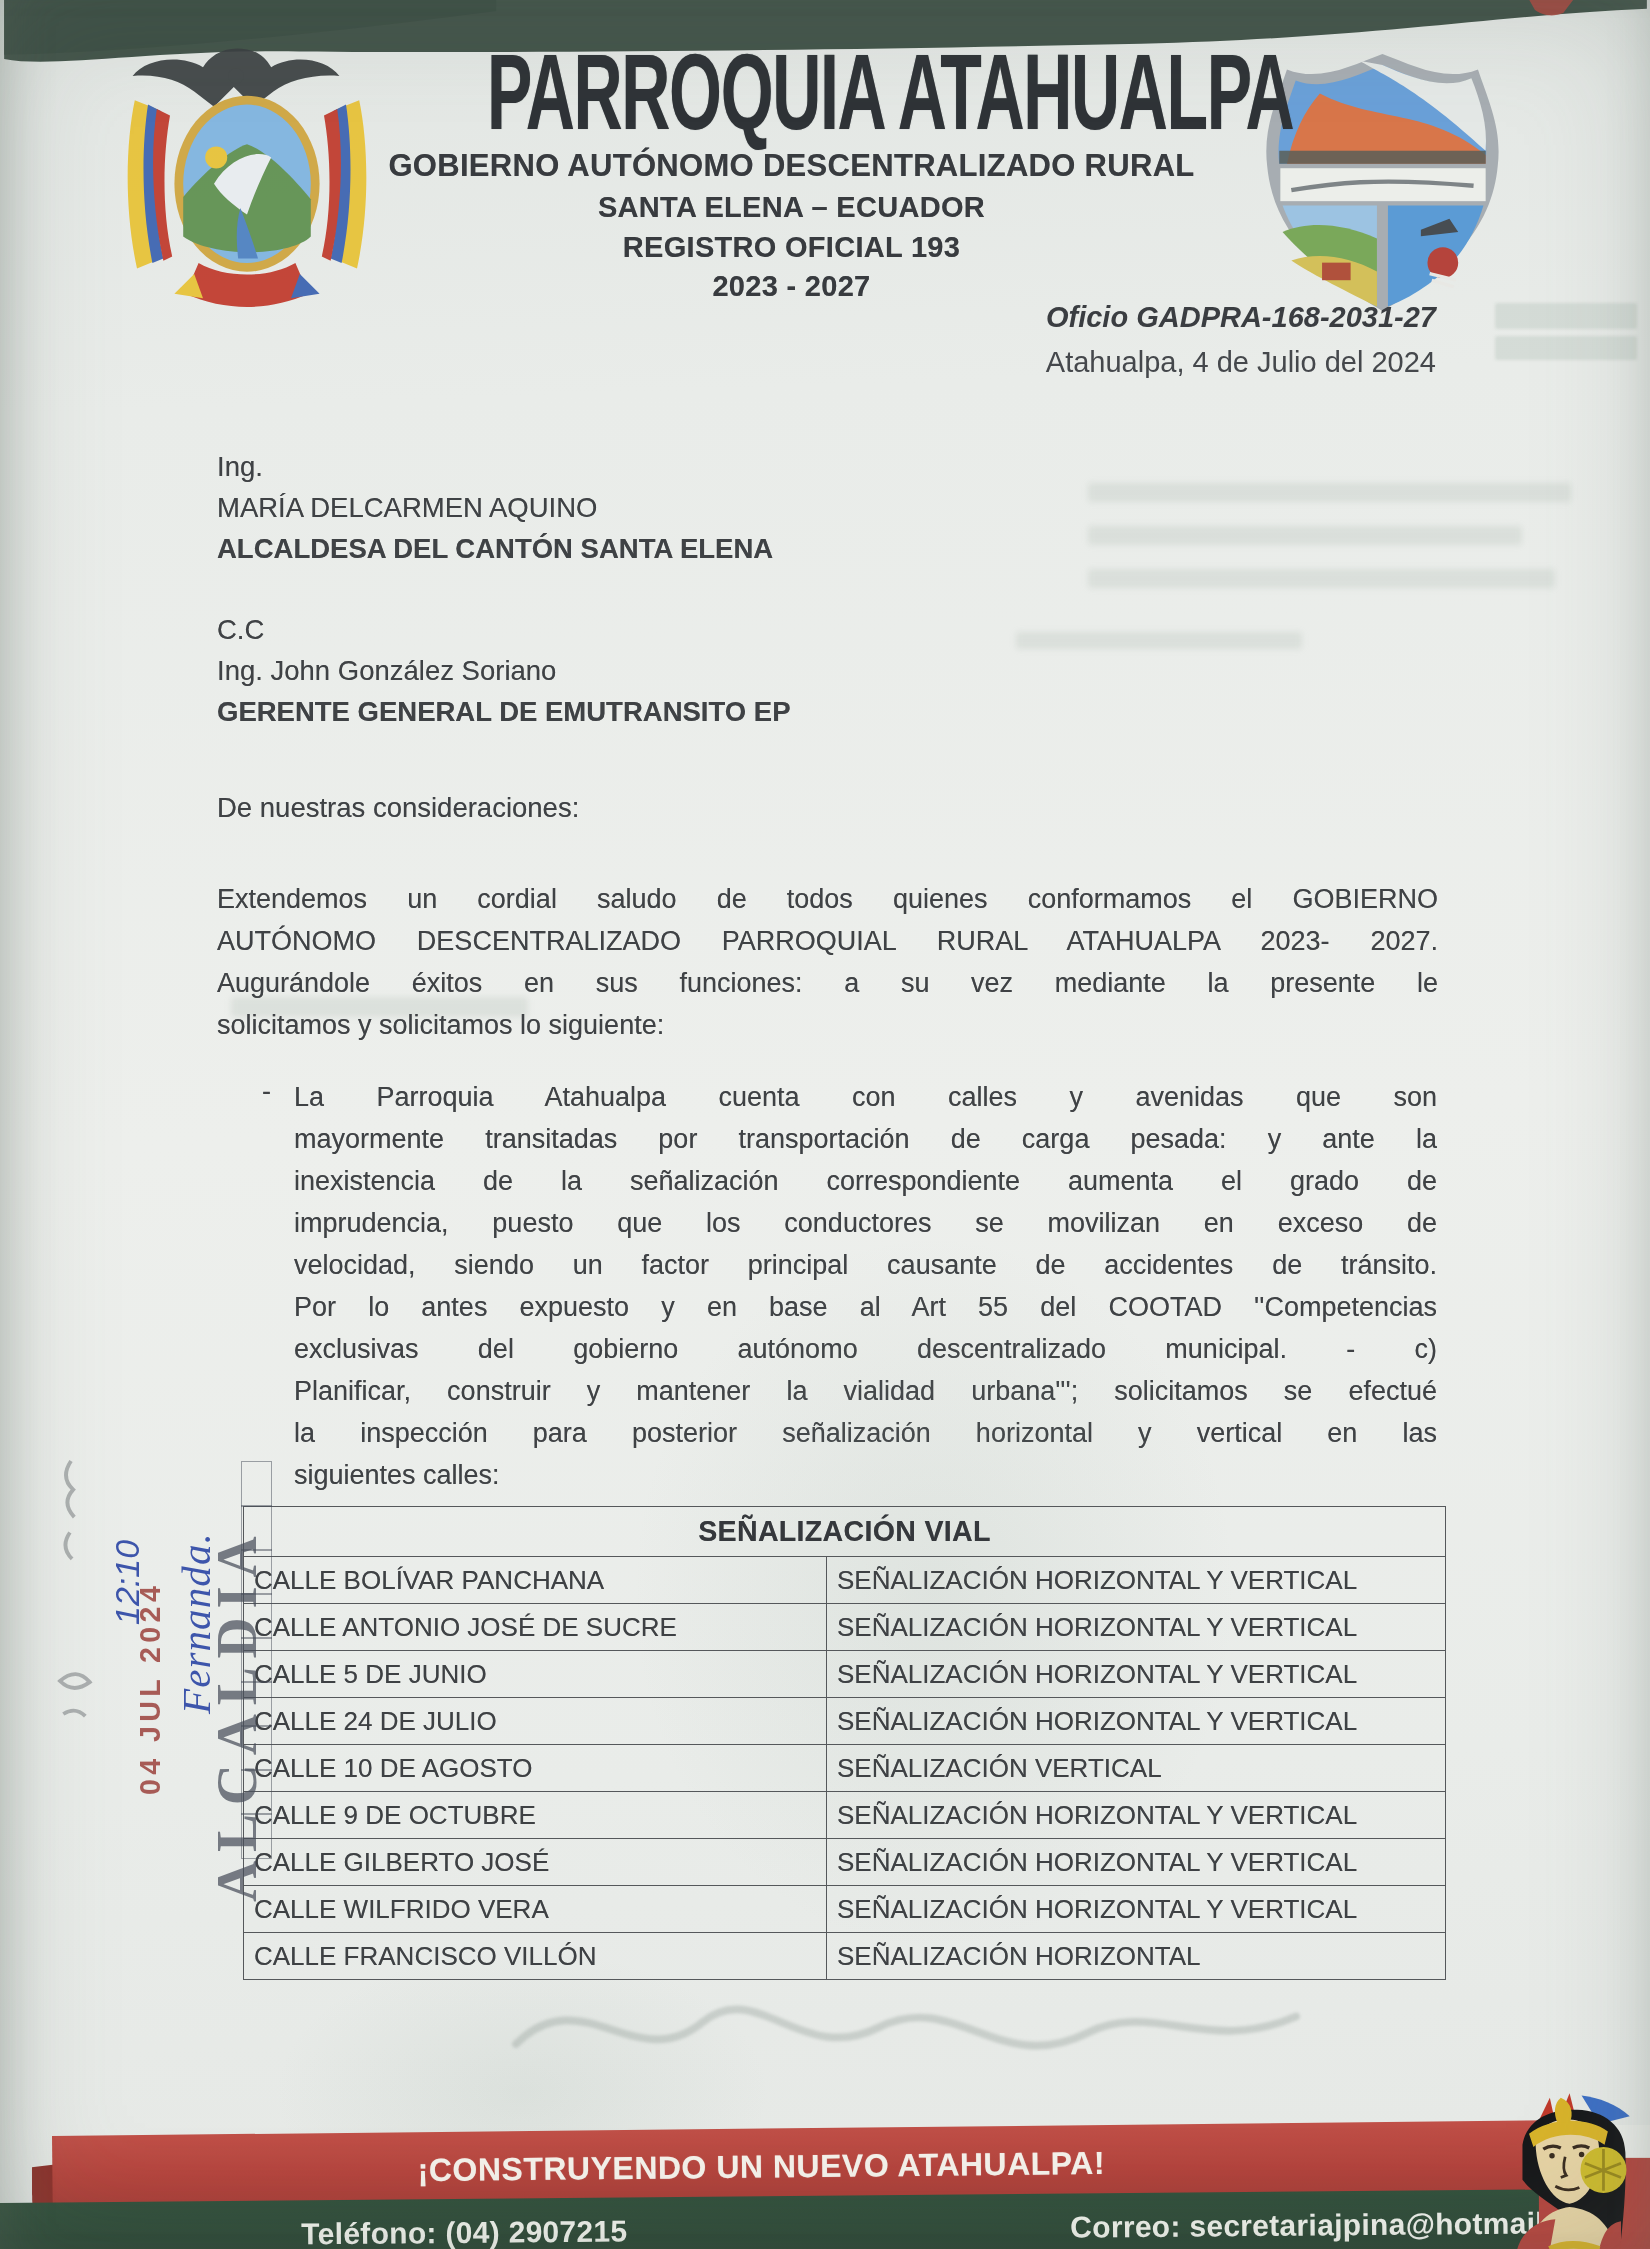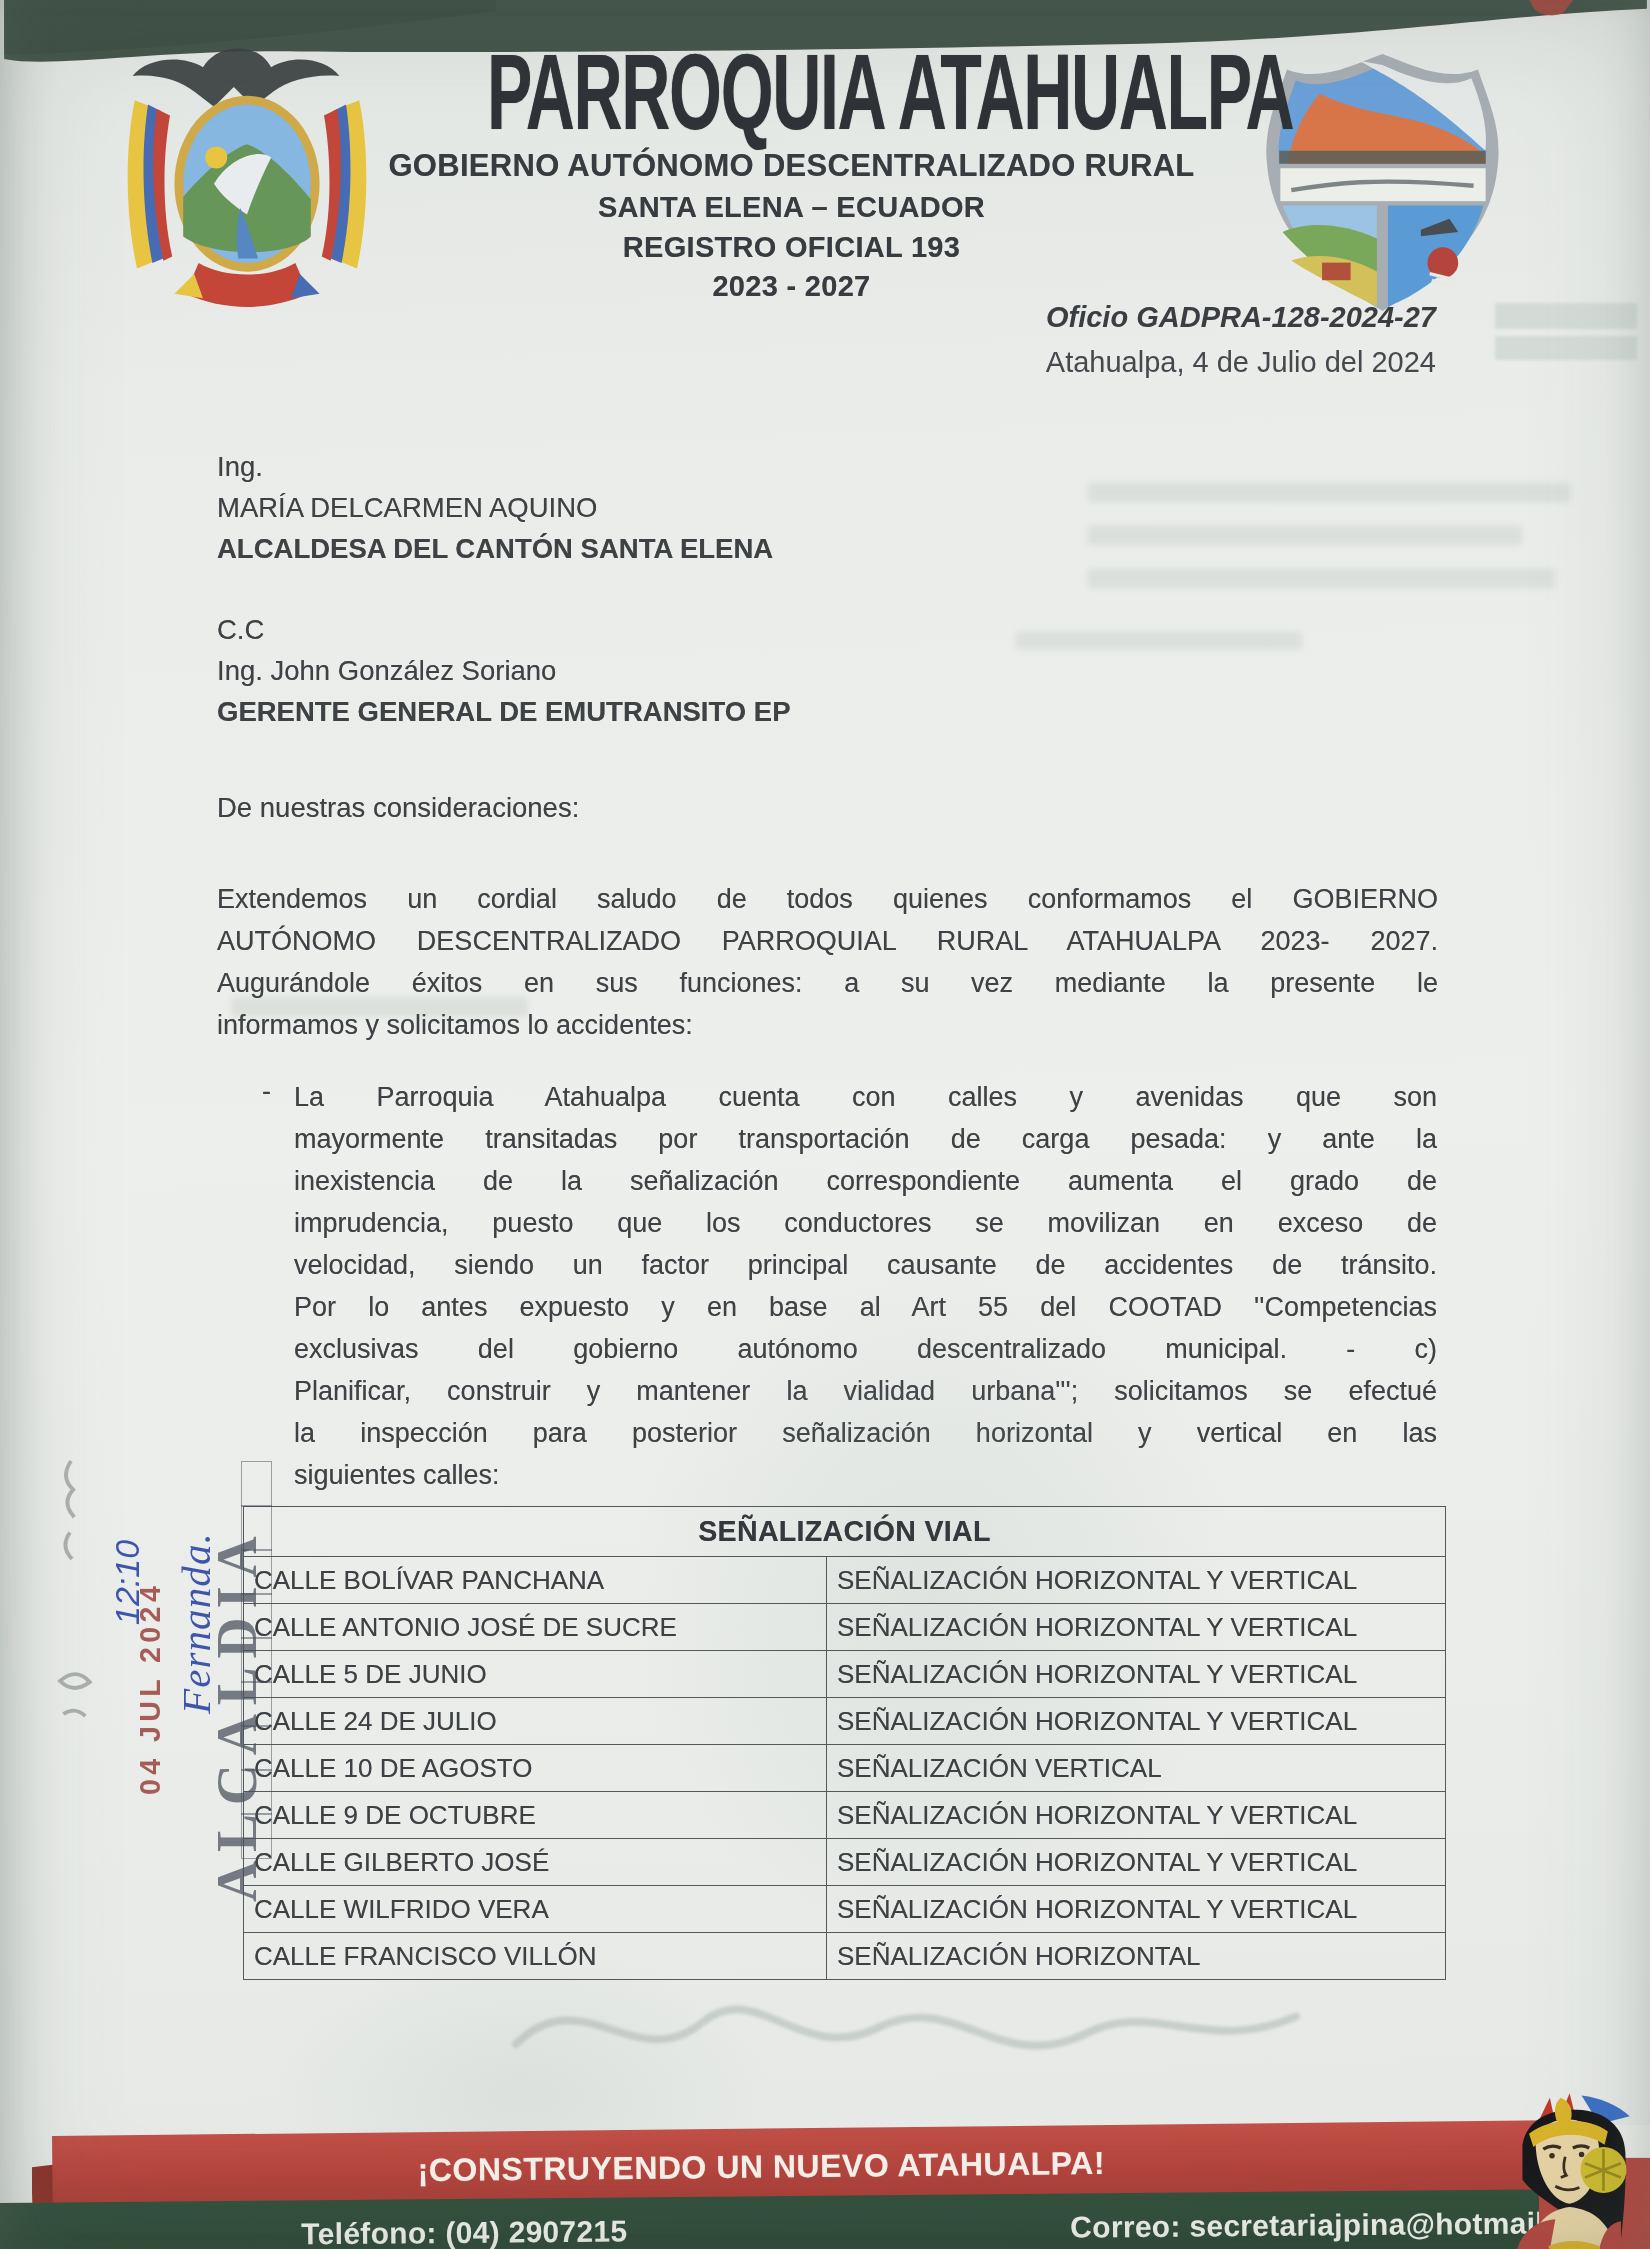--- a/index.html
+++ b/index.html
@@ -136,21 +136,21 @@
     <div class="sub sub1">GOBIERNO AUTÓNOMO DESCENTRALIZADO RURAL</div>
     <div class="sub sub2">SANTA ELENA – ECUADOR</div>
     <div class="sub sub3">REGISTRO OFICIAL 193</div>
     <div class="sub sub4">2023 - 2027</div>
   </div>
 
   <div class="abs ghost2" style="left:1495px;top:303px;width:142px;height:26px;"></div>
   <div class="abs ghost2" style="left:1495px;top:336px;width:142px;height:24px;"></div>
 
   <div class="abs oficio">
-    <div class="num">Oficio GADPRA-128-2024-27</div>
+    <div class="num">Oficio GADPRA-168-2031-27</div>
     <div class="date">Atahualpa, 4 de Julio del 2024</div>
   </div>
 
   <div class="abs ghost" style="left:1088px;top:483px;width:483px;height:18.7px;"></div>
   <div class="abs ghost" style="left:1088px;top:526px;width:434px;height:18.7px;"></div>
   <div class="abs ghost" style="left:1088px;top:569px;width:467px;height:18.7px;"></div>
   <div class="abs ghost" style="left:1016px;top:632px;width:286px;height:16.5px;"></div>
   <div class="abs ghost" style="left:231px;top:997px;width:297px;height:20px;"></div>
 
   <div class="abs addr soft" style="top:446px;">
@@ -164,21 +164,21 @@
     <div>Ing. John González Soriano</div>
     <div class="b">GERENTE GENERAL DE EMUTRANSITO EP</div>
   </div>
 
   <div class="abs soft" style="left:217px;top:792px;font-size:27.5px;">De nuestras consideraciones:</div>
 
   <div class="abs para just soft" style="top:878px;">
     <div>Extendemos un cordial saludo de todos quienes conformamos el GOBIERNO</div>
     <div>AUTÓNOMO DESCENTRALIZADO PARROQUIAL RURAL ATAHUALPA 2023- 2027.</div>
     <div>Augurándole éxitos en sus funciones: a su vez mediante la presente le</div>
-    <div class="last">informamos y solicitamos lo accidentes:</div>
+    <div class="last">solicitamos y solicitamos lo siguiente:</div>
   </div>
 
   <div class="abs soft bullet-dash">-</div>
   <div class="abs bullet just soft">
     <div>La Parroquia Atahualpa cuenta con calles y avenidas que son</div>
     <div>mayormente transitadas por transportación de carga pesada: y ante la</div>
     <div>inexistencia de la señalización correspondiente aumenta el grado de</div>
     <div>imprudencia, puesto que los conductores se movilizan en exceso de</div>
     <div>velocidad, siendo un factor principal causante de accidentes de tránsito.</div>
     <div>Por lo antes expuesto y en base al Art 55 del COOTAD ''Competencias</div>

